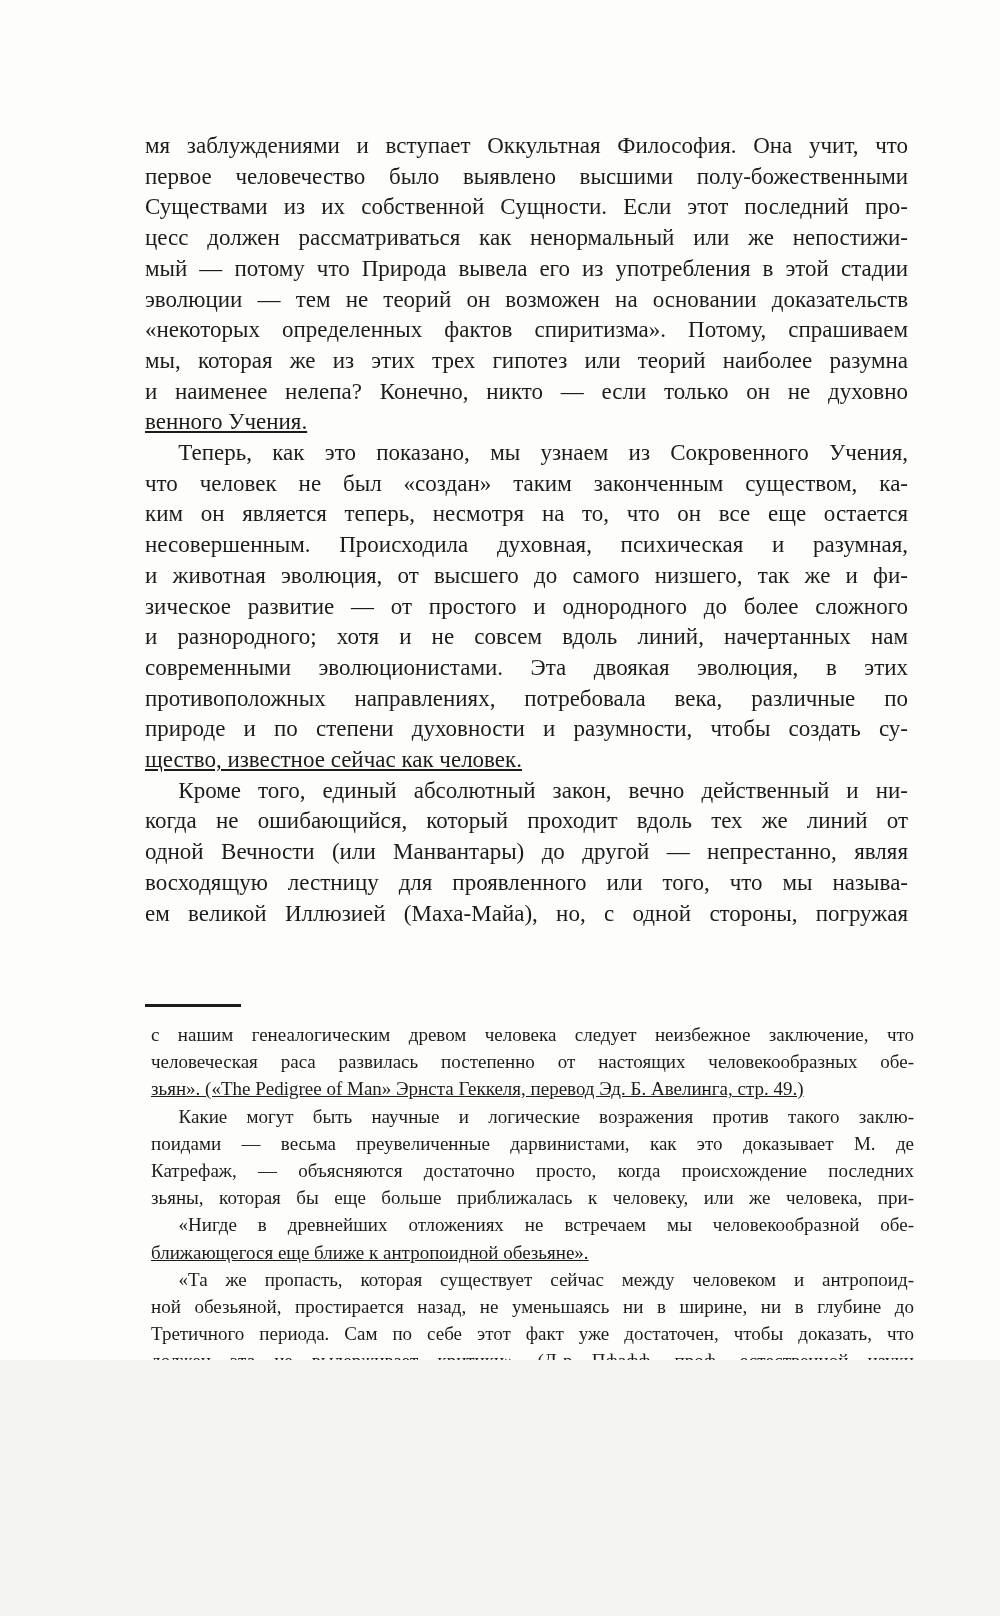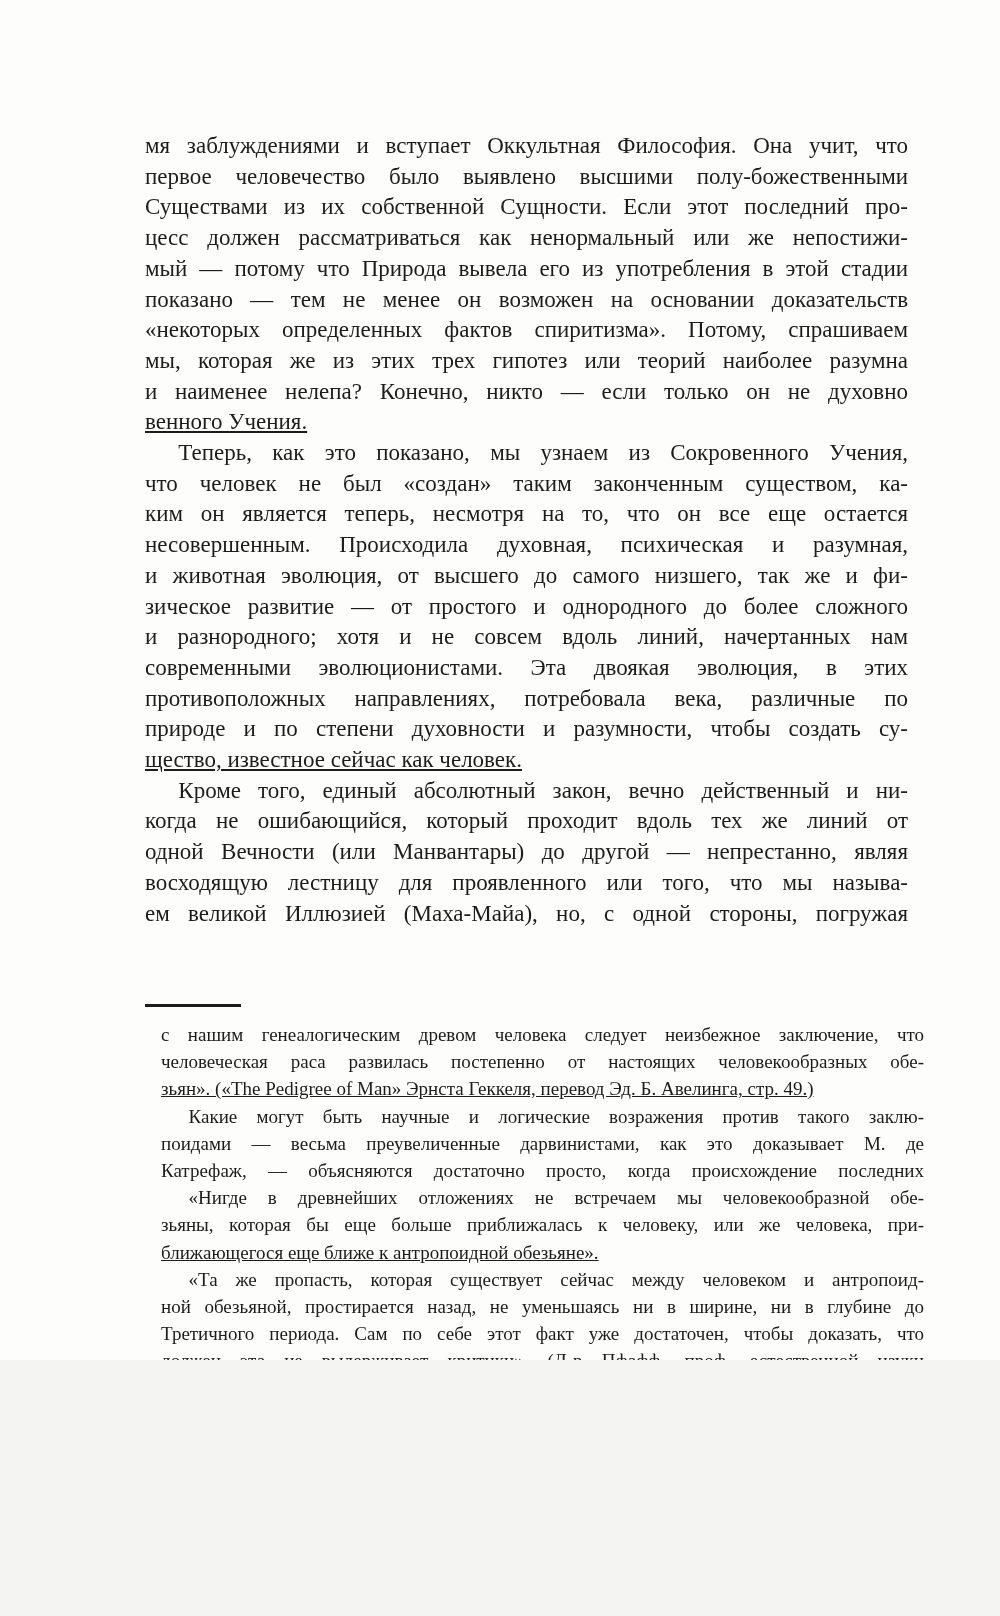--- a/index.html
+++ b/index.html
@@ -23,21 +23,21 @@
     line-height:30.7px;
   }
   .footnote-rule{
     position:absolute;
     left:145px;top:1004px;
     width:96px;height:3px;
     background:#1c1c1c;
   }
   .footnote{
     position:absolute;
-    left:161px;top:1021px;
+    left:151px;top:1021px;
     width:763px;
     font-size:19px;
     line-height:27.2px;
   }
   .line{
     text-align:justify;
     text-align-last:justify;
     white-space:normal;
   }
   .line.indent{ text-indent:1.45em; }
@@ -68,21 +68,21 @@
 <body>
 
 <div class="page">
 
   <div class="main-text">
       <div class="line">мя заблуждениями и вступает Оккультная Философия. Она учит, что</div>
       <div class="line">первое человечество было выявлено высшими полу-божественными</div>
       <div class="line">Существами из их собственной Сущности. Если этот последний про-</div>
       <div class="line">цесс должен рассматриваться как ненормальный или же непостижи-</div>
       <div class="line">мый — потому что Природа вывела его из употребления в этой стадии</div>
-      <div class="line">показано — тем не менее он возможен на основании доказательств</div>
+      <div class="line">эволюции — тем не теорий он возможен на основании доказательств</div>
       <div class="line">«некоторых определенных фактов спиритизма». Потому, спрашиваем</div>
       <div class="line">мы, которая же из этих трех гипотез или теорий наиболее разумна</div>
       <div class="line">и наименее нелепа? Конечно, никто — если только он не духовно</div>
       <div class="line end">венного Учения.</div>
       <div class="line indent">Теперь, как это показано, мы узнаем из Сокровенного Учения,</div>
       <div class="line">что человек не был «создан» таким законченным существом, ка-</div>
       <div class="line">ким он является теперь, несмотря на то, что он все еще остается</div>
       <div class="line">несовершенным. Происходила духовная, психическая и разумная,</div>
       <div class="line">и животная эволюция, от высшего до самого низшего, так же и фи-</div>
       <div class="line">зическое развитие — от простого и однородного до более сложного</div>
@@ -100,22 +100,22 @@
 
   <div class="footnote-rule"></div>
 
   <div class="footnote">
       <div class="line">с нашим генеалогическим древом человека следует неизбежное заключение, что</div>
       <div class="line">человеческая раса развилась постепенно от настоящих человекообразных обе-</div>
       <div class="line end">зьян». («The Pedigree of Man» Эрнста Геккеля, перевод Эд. Б. Авелинга, стр. 49.)</div>
       <div class="line indent">Какие могут быть научные и логические возражения против такого заклю-</div>
       <div class="line">поидами — весьма преувеличенные дарвинистами, как это доказывает М. де</div>
       <div class="line">Катрефаж, — объясняются достаточно просто, когда происхождение последних</div>
+      <div class="line">зьяны, которая бы еще больше приближалась к человеку, или же человека, при-</div>
       <div class="line indent">«Нигде в древнейших отложениях не встречаем мы человекообразной обе-</div>
-      <div class="line">зьяны, которая бы еще больше приближалась к человеку, или же человека, при-</div>
       <div class="line end">ближающегося еще ближе к антропоидной обезьяне».</div>
       <div class="line indent">«Та же пропасть, которая существует сейчас между человеком и антропоид-</div>
       <div class="line">ной обезьяной, простирается назад, не уменьшаясь ни в ширине, ни в глубине до</div>
       <div class="line">Третичного периода. Сам по себе этот факт уже достаточен, чтобы доказать, что</div>
       <div class="line">должен эта не выдерживает критики». (Д-р Пфафф, проф. естественной науки</div>
       <div class="line end">при Университете в Ерлангене).</div>
     </div>
 
   <div class="footer">
     <span class="orn">

